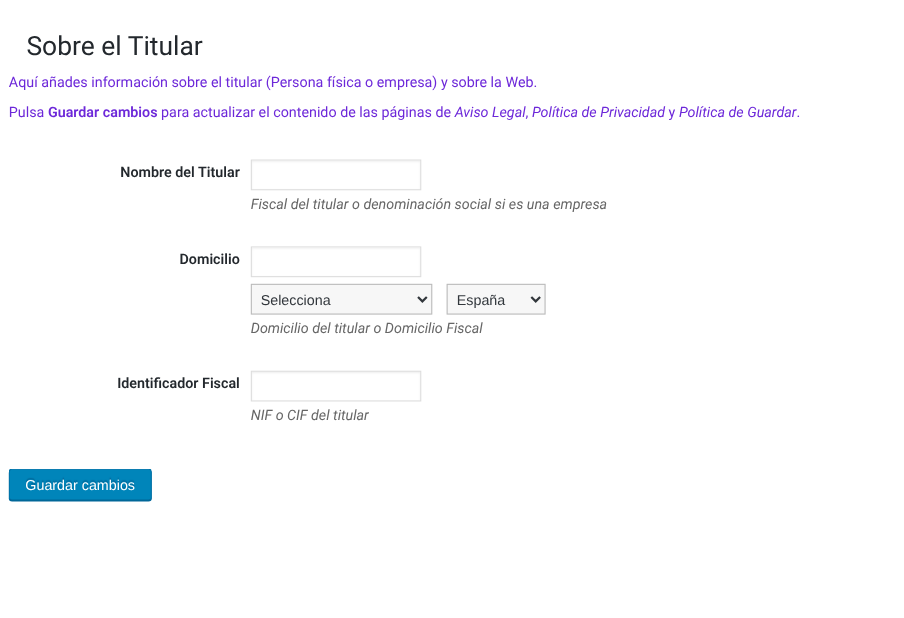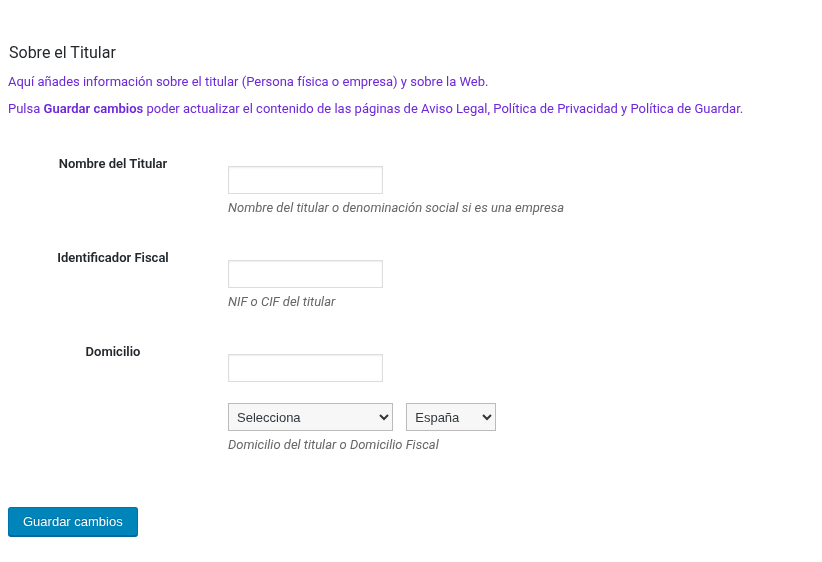--- a/index.html
+++ b/index.html
@@ -1,44 +1,44 @@
 <!DOCTYPE html>
 <html><head>
 <meta charset="utf-8">
 <style>
-  * { box-sizing: border-box; margin-top: 15px; }
+  * { box-sizing: border-box; }
   body {
     margin: 0;
     padding: 20px 8px 20px 8px;
     font-family: -apple-system, BlinkMacSystemFont, "Segoe UI", Roboto, Oxygen-Sans, Ubuntu, Cantarell, "Helvetica Neue", sans-serif;
     font-size: 13px;
     color: #444;
     background: #fff;
     width: 822px;
   }
   h2.section-title {
-    font-size: 16px;
+    font-size: 24px;
     font-weight: 400;
     color: #23282d;
-    margin: 8px 0 12px 1px;
+    margin: 8px 0 12px 16px;
   }
   p.intro {
     margin: 12px 0;
     color: #6d28d9;
     font-size: 13px;
   }
   p.intro .bold { font-weight: 600; }
-  p.intro .italic { }
+  p.intro .italic { font-style: italic; }
   table.form-table {
     border-collapse: collapse;
     width: 100%;
     margin-top: 20px;
   }
   table.form-table th {
-    text-align: center;
+    text-align: right;
     vertical-align: top;
     padding: 20px 10px 20px 0;
     width: 220px;
     font-weight: 600;
     color: #23282d;
     font-size: 13px;
   }
   table.form-table td {
     padding: 15px 10px 15px 0;
     vertical-align: top;
@@ -88,52 +88,52 @@
   }
 </style>
 </head>
 <body>
 
 <h2 class="section-title">Sobre el Titular</h2>
 
 <p class="intro">Aquí añades información sobre el titular (Persona física o empresa) y sobre la Web.</p>
 
 <p class="intro">
-  <span>Pulsa </span><span class="bold">Guardar cambios</span><span> poder actualizar el contenido de las páginas de </span><span class="italic">Aviso Legal</span><span>, </span><span class="italic">Política de Privacidad</span><span> y </span><span class="italic">Política de Guardar</span><span>.</span>
+  <span>Pulsa </span><span class="bold">Guardar cambios</span><span> para actualizar el contenido de las páginas de </span><span class="italic">Aviso Legal</span><span>, </span><span class="italic">Política de Privacidad</span><span> y </span><span class="italic">Política de Guardar</span><span>.</span>
 </p>
 
 <table class="form-table">
   <tbody>
     <tr>
       <th>Nombre del Titular</th>
       <td>
         <input type="text" value="" style="">
-        <span class="description">Nombre del titular o denominación social si es una empresa</span>
-      </td>
-    </tr>
-    <tr>
-      <th>Identificador Fiscal</th>
-      <td>
-        <input type="text" value="" style="">
-        <span class="description">NIF o CIF del titular</span>
+        <span class="description">Fiscal del titular o denominación social si es una empresa</span>
       </td>
     </tr>
     <tr>
       <th>Domicilio</th>
       <td>
         <input type="text" value="" style="">
         <div class="select-row">
           <select class="province">
             <option>Selecciona</option>
           </select>
           <select class="country">
             <option>España</option>
           </select>
         </div>
         <span class="description">Domicilio del titular o Domicilio Fiscal</span>
       </td>
     </tr>
+    <tr>
+      <th>Identificador Fiscal</th>
+      <td>
+        <input type="text" value="" style="">
+        <span class="description">NIF o CIF del titular</span>
+      </td>
+    </tr>
   </tbody>
 </table>
 
 <div class="submit-row">
   <button class="primary">Guardar cambios</button>
 </div>
 
 </body></html>

